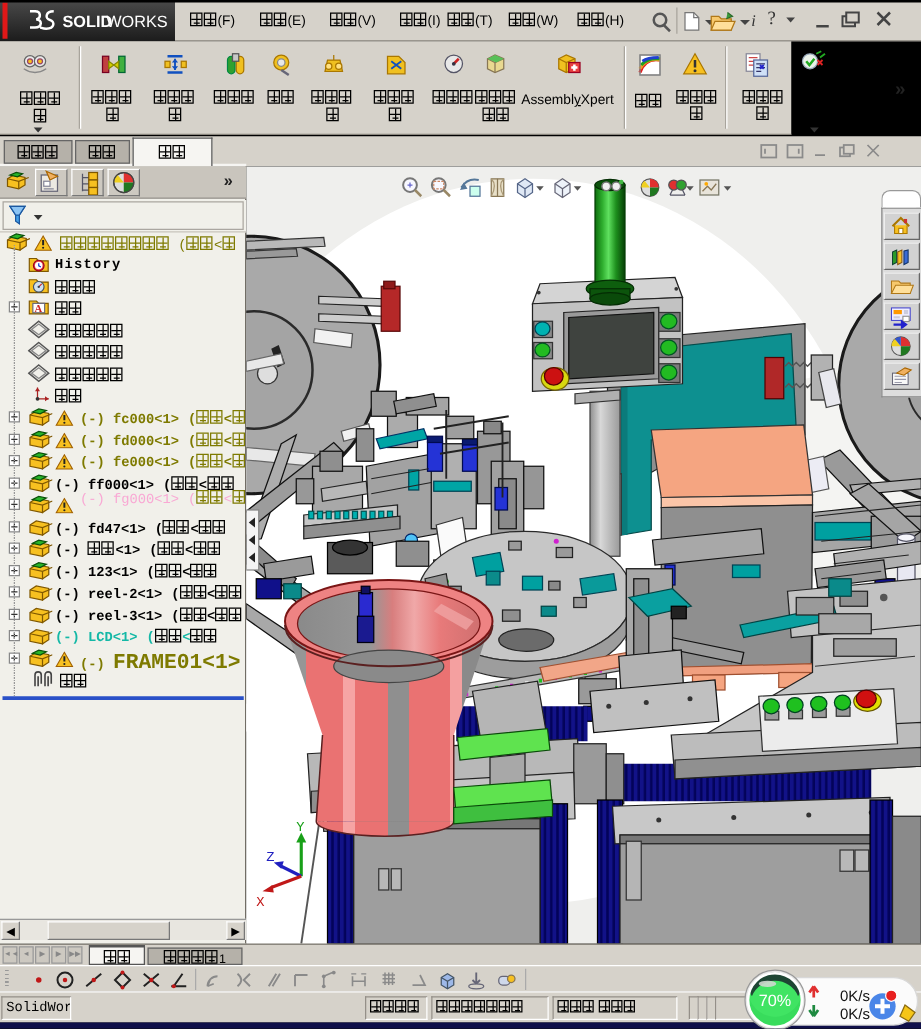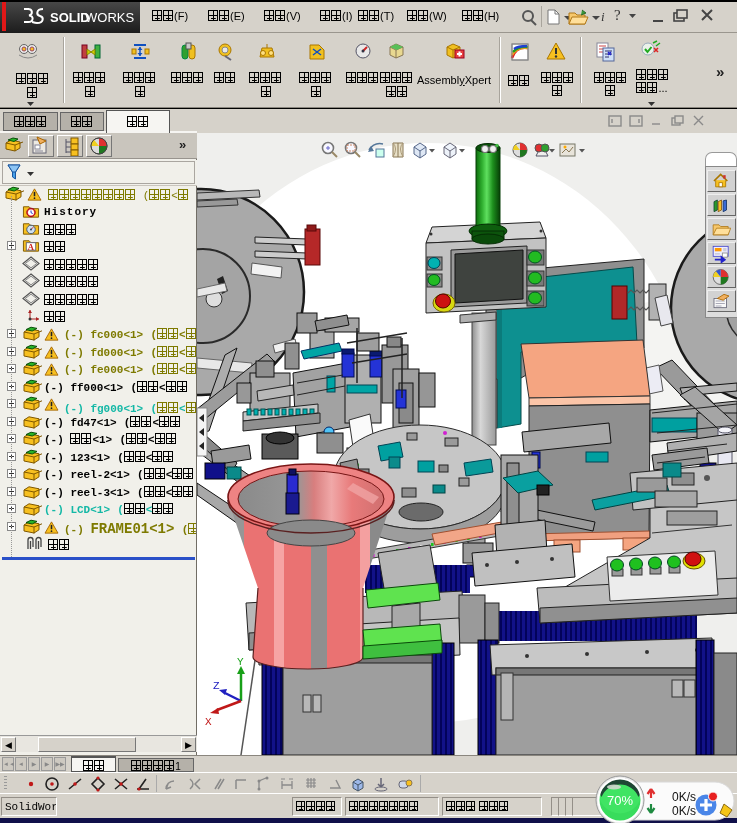--- a/index.html
+++ b/index.html
@@ -54,21 +54,21 @@
     </svg>
     <svg class="ab" style="left:650px;top:6px" width="80" height="22">
 <g stroke="#444" stroke-width="2" fill="none">
 <line x1="3" y1="15" x2="13" y2="15"></line>
 <rect x="24" y="7" width="10" height="8" stroke-width="1.6"></rect>
         <rect x="27" y="4" width="10" height="8" stroke-width="1.6" fill="#d6d2ca"></rect>
 <path d="M52 4 L62 14 M62 4 L52 14"></path>
       </g>
     </svg>
   </div>
-<div class="ab" style="left:0;top:33px;width:737px;height:75px;background:#d6d2ca;border-bottom:1px solid #8a867e">
+<div class="ab" style="left:0;top:33px;width:633px;height:75px;background:#d6d2ca;border-bottom:1px solid #8a867e">
     <svg class="ab" style="left:17px;top:8px" width="22" height="22" viewBox="0 0 22 22">
       <circle cx="7" cy="8" r="4.5" fill="#e8e8e8" stroke="#666"></circle>
       <circle cx="15" cy="8" r="4.5" fill="#e8e8e8" stroke="#666"></circle>
       <circle cx="7" cy="8" r="2" fill="#f7c020" stroke="#946"></circle>
       <circle cx="15" cy="8" r="2" fill="#f7c020" stroke="#946"></circle>
       <path d="M2 14 q9 6 18 0" stroke="#888" fill="none"></path>
     </svg>
     <div class="ab" style="left:8px;top:39px;width:48px;text-align:center;line-height:14px"><i class="g"></i><i class="g"></i><i class="g"></i><br><i class="g"></i></div>
     <svg class="ab" style="left:26px;top:68px" width="9" height="6">
       <path d="M1 1 l3.5 4 l3.5 -4 z" fill="#333"></path>
@@ -353,21 +353,21 @@
     <svg class="ab" style="left:22px;top:396.0px" width="20" height="17" viewBox="0 0 20 17">
       <path d="M2 6 l5 -3.2 10 2 v6 l-5 3.2 -10 -2 z" fill="#f7c020" stroke="#805800"></path>
       <path d="M2 6 l10 2 8 -3.2 M12 8 v6.5" fill="none" stroke="#805800"></path>
       <path d="M4 3.6 l5 -2.4 6 1.2 -4.8 2.6 z" fill="#28b428" stroke="#0a500a"></path>
     </svg>
     <svg class="ab" style="left:44px;top:398.0px" width="15" height="13" viewBox="0 0 17 15">
       <path d="M8.5 1 L16 14 L1 14 Z" fill="#f7c020" stroke="#a06000"></path>
       <path d="M8.5 4.5 v5" stroke="#222" stroke-width="1.8"></path>
       <circle cx="8.5" cy="11.8" r="1" fill="#222"></circle>
     </svg>
-    <div class="ab mono" style="left:64px;top:402px;color:#14b8a6;font-weight:bold"><span class="mono" style="font-size:11px">(-)&nbsp;</span><span class="mono" style="font-size:11px">fg000&lt;1&gt;</span>&nbsp;<span class="mono" style="font-size:11px">(</span><i class="o"></i><i class="o"></i><span class="mono" style="font-size:11px">&lt;</span><i class="o"></i></div>
+    <div class="ab mono" style="left:64px;top:392px;color:#f9a8d4;font-weight:normal"><span class="mono" style="font-size:11px">(-)&nbsp;</span><span class="mono" style="font-size:11px">fg000&lt;1&gt;</span>&nbsp;<span class="mono" style="font-size:11px">(</span><i class="o"></i><i class="o"></i><span class="mono" style="font-size:11px">&lt;</span><i class="o"></i></div>
     <div class="ab" style="left:7px;top:416.5px;width:9px;height:9px;border:1px solid #888;background:#fff">
       <div class="ab" style="left:1px;top:3px;width:5px;height:1px;background:#333"></div>
       <div class="ab" style="left:3px;top:1px;width:1px;height:5px;background:#333"></div>
     </div>
     <svg class="ab" style="left:22px;top:413.5px" width="20" height="17" viewBox="0 0 20 17">
       <path d="M2 6 l5 -3.2 10 2 v6 l-5 3.2 -10 -2 z" fill="#f7c020" stroke="#805800"></path>
       <path d="M2 6 l10 2 8 -3.2 M12 8 v6.5" fill="none" stroke="#805800"></path>
     </svg>
     <div class="ab mono" style="left:44px;top:415.5px;color:#000;font-weight:bold"><span class="mono" style="font-size:11px">(-)&nbsp;</span><span class="mono" style="font-size:11px">fd47&lt;1&gt;</span>&nbsp;<span class="mono" style="font-size:11px">(</span><i class="g"></i><i class="g"></i><span class="mono" style="font-size:11px">&lt;</span><i class="g"></i><i class="g"></i></div>
     <div class="ab" style="left:7px;top:434.0px;width:9px;height:9px;border:1px solid #888;background:#fff">
@@ -424,21 +424,21 @@
     <svg class="ab" style="left:22px;top:518.5px" width="20" height="17" viewBox="0 0 20 17">
       <path d="M2 6 l5 -3.2 10 2 v6 l-5 3.2 -10 -2 z" fill="#f7c020" stroke="#805800"></path>
       <path d="M2 6 l10 2 8 -3.2 M12 8 v6.5" fill="none" stroke="#805800"></path>
       <path d="M4 3.6 l5 -2.4 6 1.2 -4.8 2.6 z" fill="#28b428" stroke="#0a500a"></path>
     </svg>
     <svg class="ab" style="left:44px;top:520.5px" width="15" height="13" viewBox="0 0 17 15">
       <path d="M8.5 1 L16 14 L1 14 Z" fill="#f7c020" stroke="#a06000"></path>
       <path d="M8.5 4.5 v5" stroke="#222" stroke-width="1.8"></path>
       <circle cx="8.5" cy="11.8" r="1" fill="#222"></circle>
     </svg>
-    <div class="ab mono" style="left:64px;top:520.5px;color:#7e7a00;font-weight:bold"><span class="mono" style="font-size:11px">(-)&nbsp;</span><span class="mono" style="font-size:14px">FRAME01&lt;1&gt;</span>&nbsp;<span class="mono" style="font-size:11px">(</span><i class="o"></i><i class="o"></i><span class="mono" style="font-size:11px">&lt;</span></div>
+    <div class="ab mono" style="left:64px;top:520.5px;color:#7e7a00;font-weight:bold"><span class="mono" style="font-size:11px">(-)&nbsp;</span><span class="mono" style="font-size:17px">FRAME01&lt;1&gt;</span>&nbsp;<span class="mono" style="font-size:11px">(</span><i class="o"></i><i class="o"></i><span class="mono" style="font-size:11px">&lt;</span></div>
     <svg class="ab" style="left:24px;top:536.0px" width="20" height="15">
       <g fill="none" stroke="#444" stroke-width="1.3">
         <path d="M4 13 V4 a2.5 2.5 0 0 1 5 0 v7"></path>
         <path d="M6.5 13 V5"></path>
         <path d="M12 13 V4 a2.5 2.5 0 0 1 5 0 v7"></path>
         <path d="M14.5 13 V5"></path>
       </g>
     </svg>
     <div class="ab" style="left:48px;top:538.0px"><i class="g"></i><i class="g"></i></div>
     <div class="ab" style="left:11px;top:196px;width:1px;height:362px;background:repeating-linear-gradient(#999 0 1px,transparent 1px 2px)"></div>

